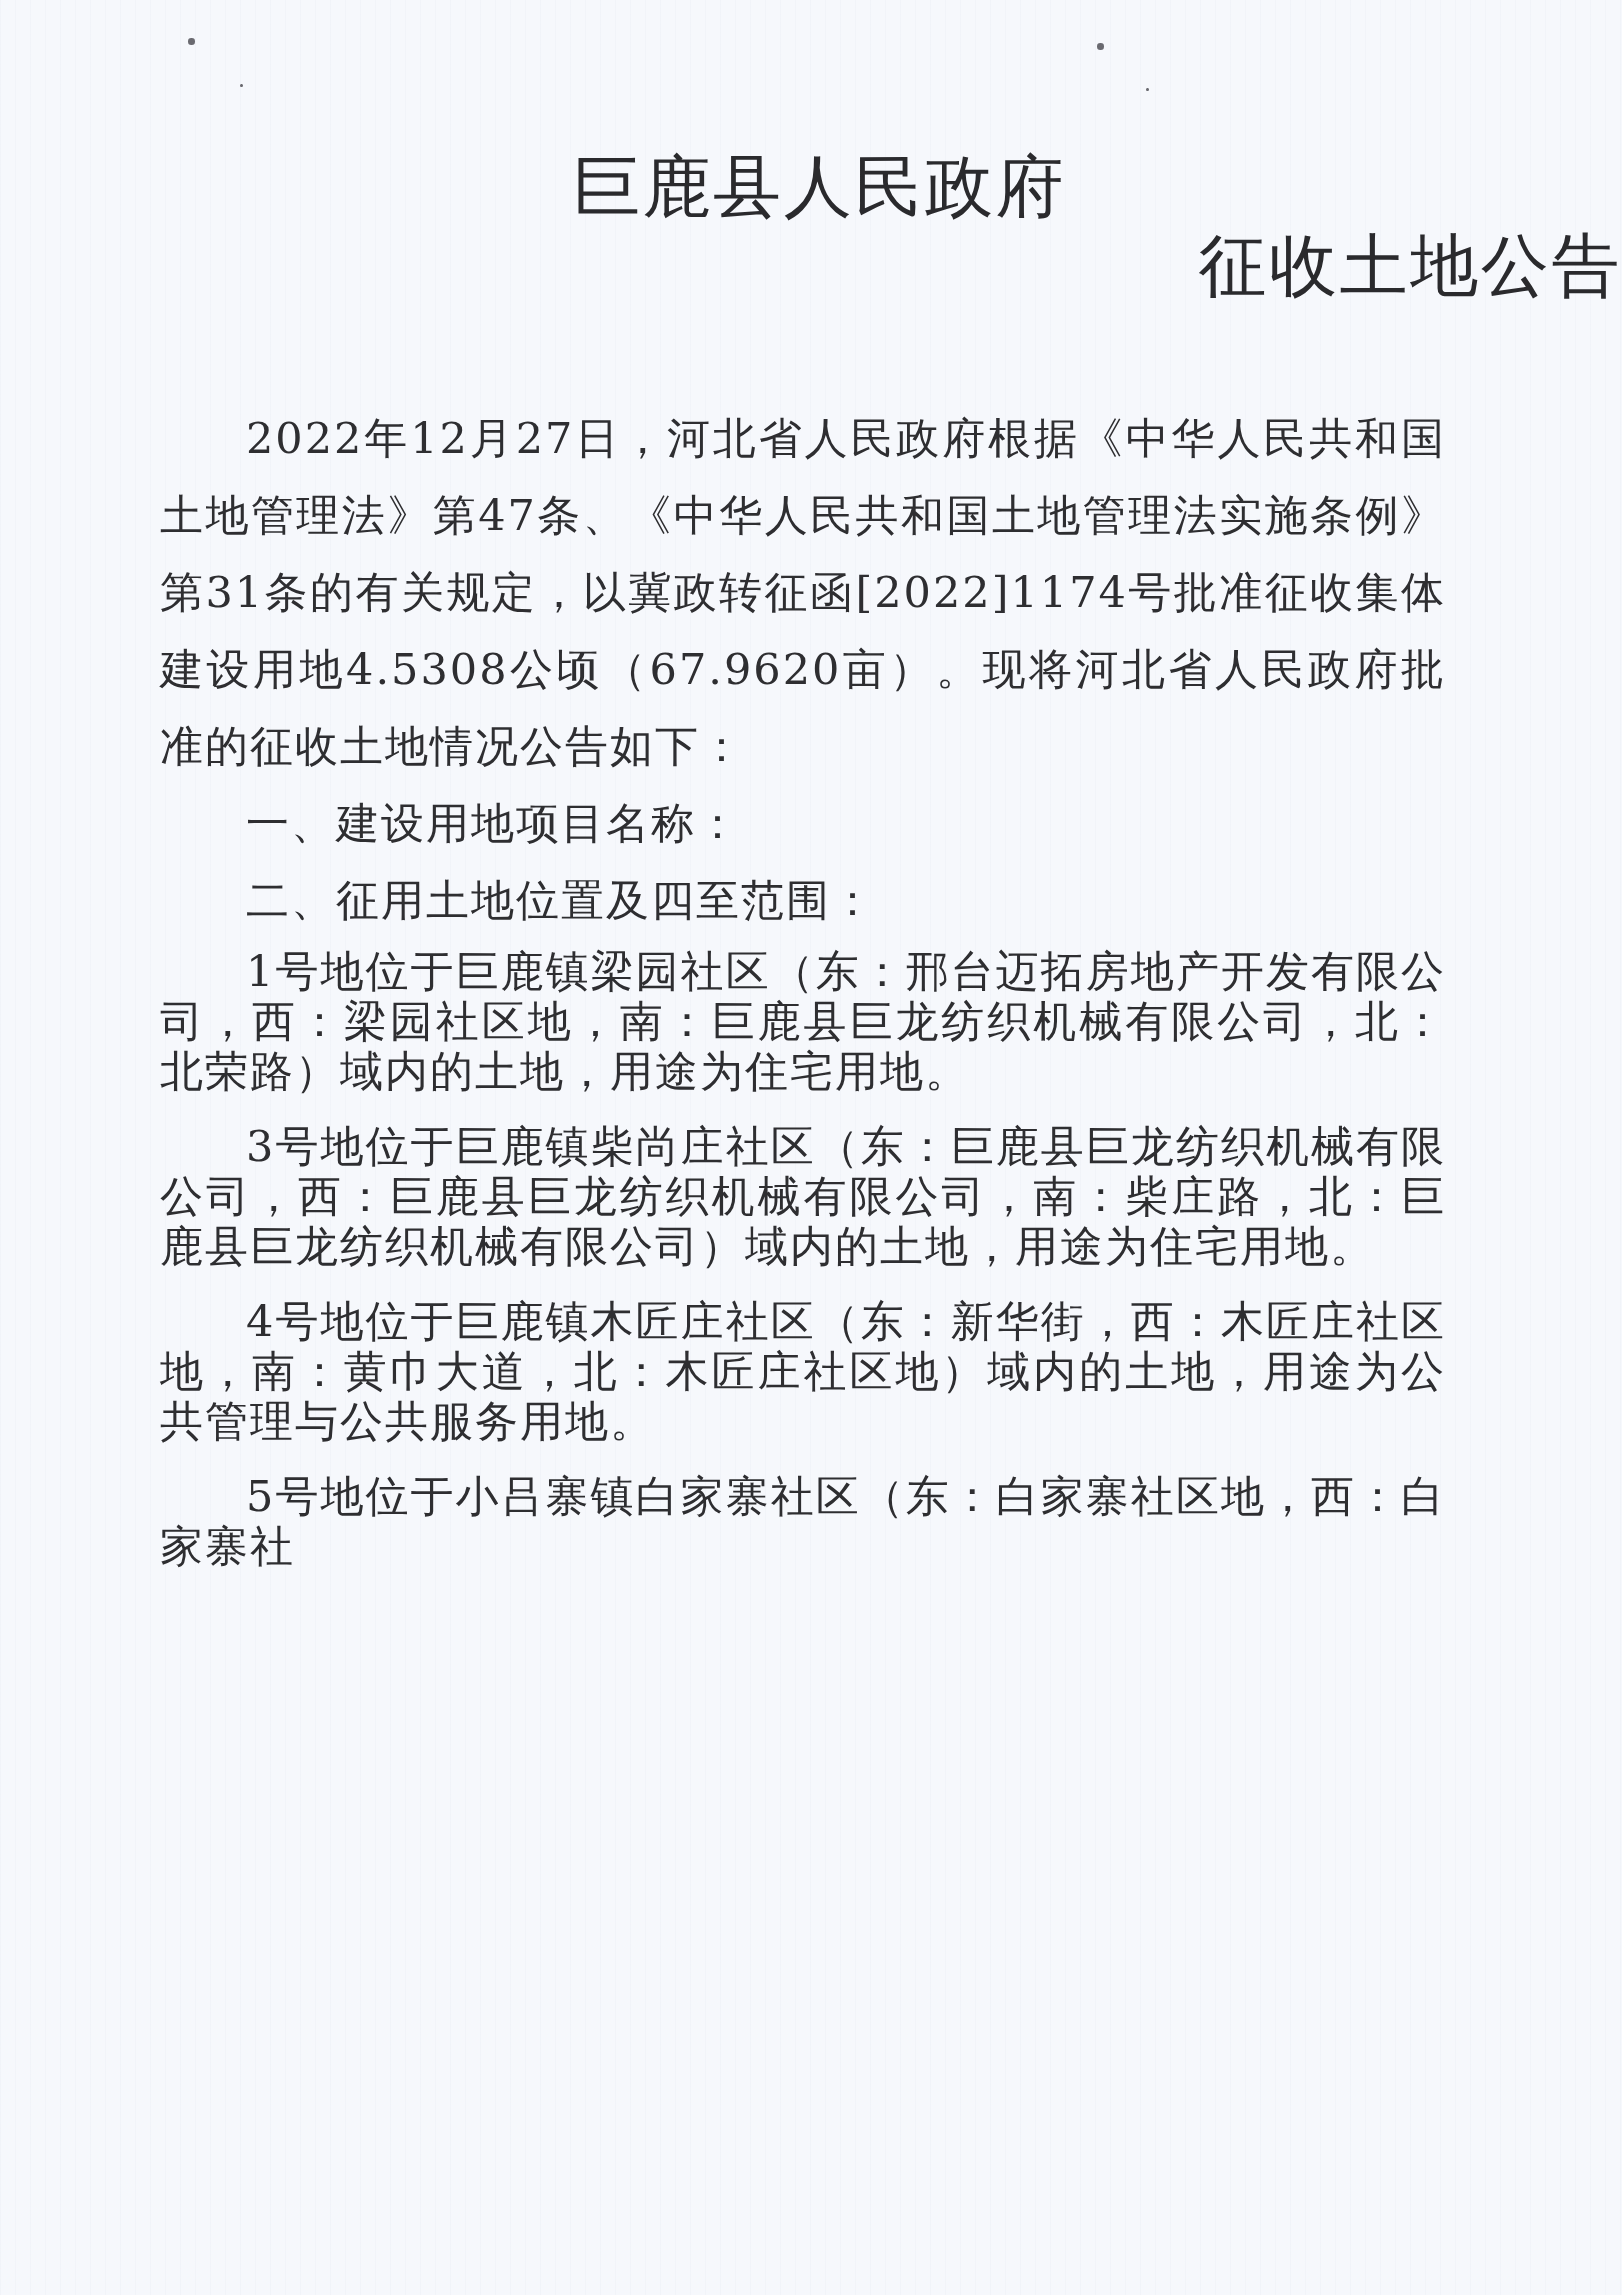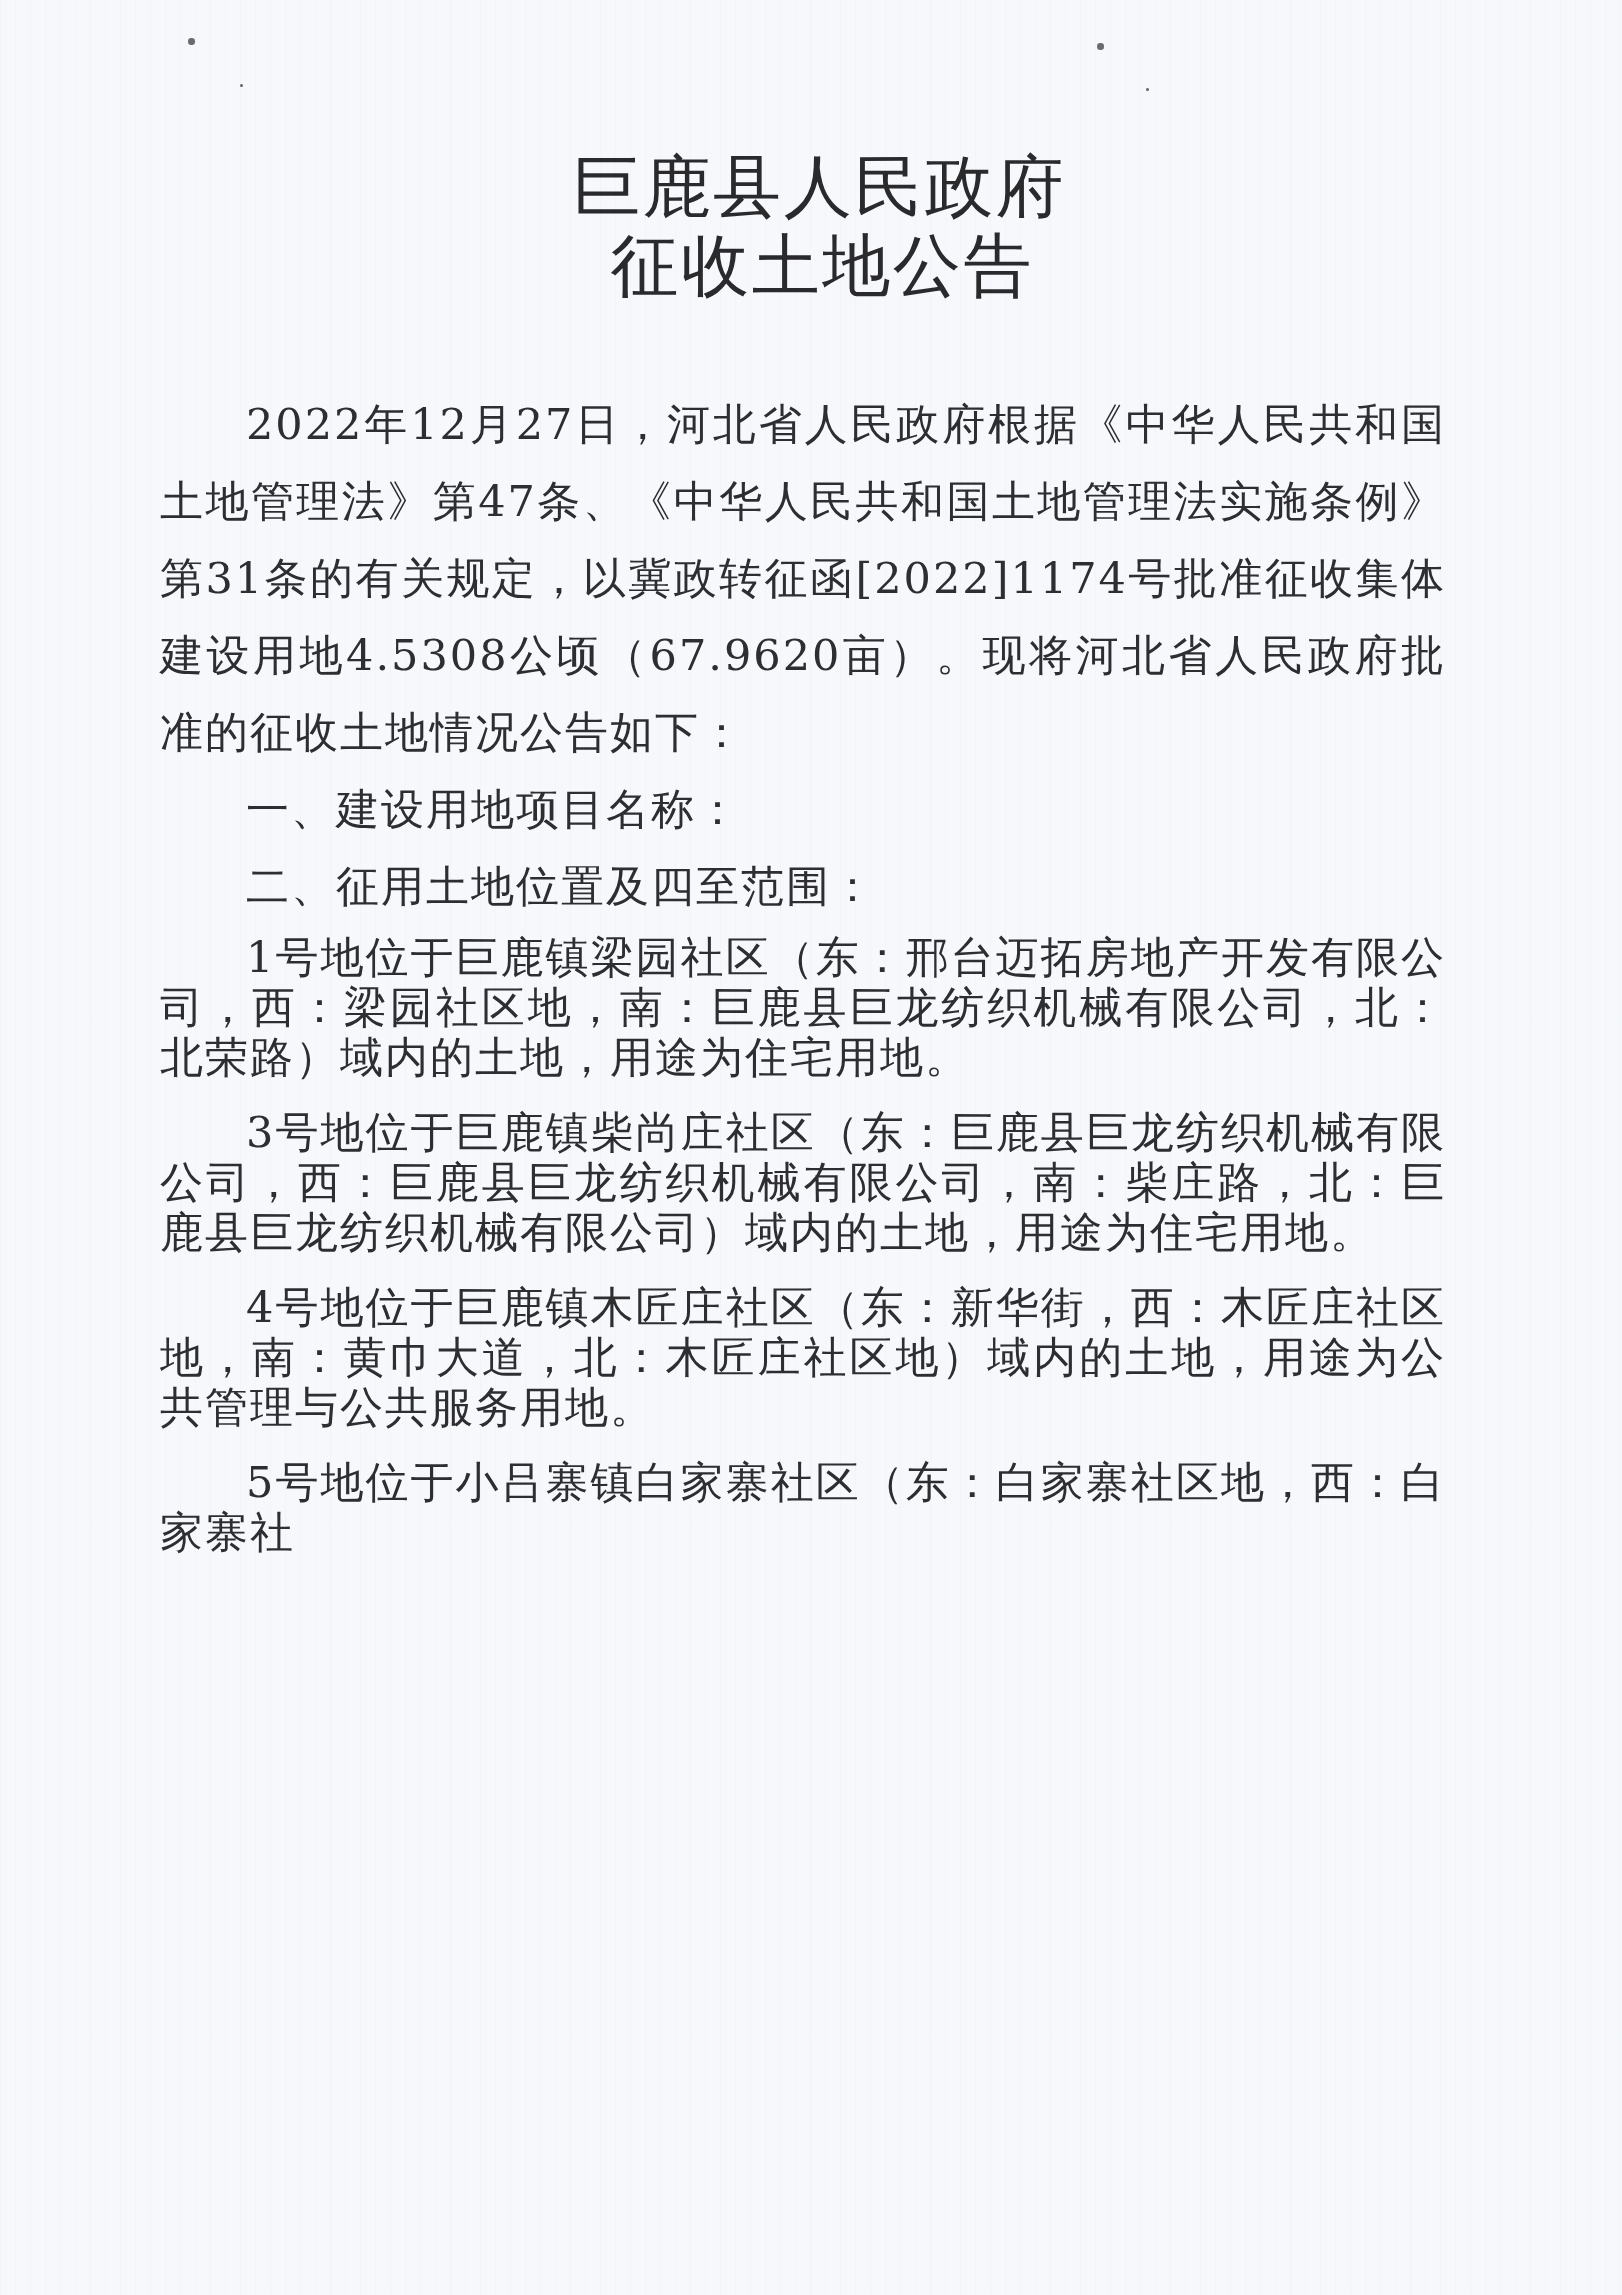--- a/index.html
+++ b/index.html
@@ -41,25 +41,26 @@
       font-size: 68px;
       line-height: 79px;
       letter-spacing: 2.6px;
       color: #2a2a2d;
       margin: 0;
       font-weight: normal;
       padding-left: 16px;
     }
     .title-line.second {
       margin-left: 6.5px;
+      text-align: right;
     }
     .body-text {
       position: absolute;
       left: 160px;
-      top: 386px;
+      top: 400px;
       width: 1286px;
     }
     .para {
       font-size: 43px;
       line-height: 77px;
       letter-spacing: 2px;
       margin: 0;
       text-align: justify;
       text-align-last: left;
       text-indent: 86px;

